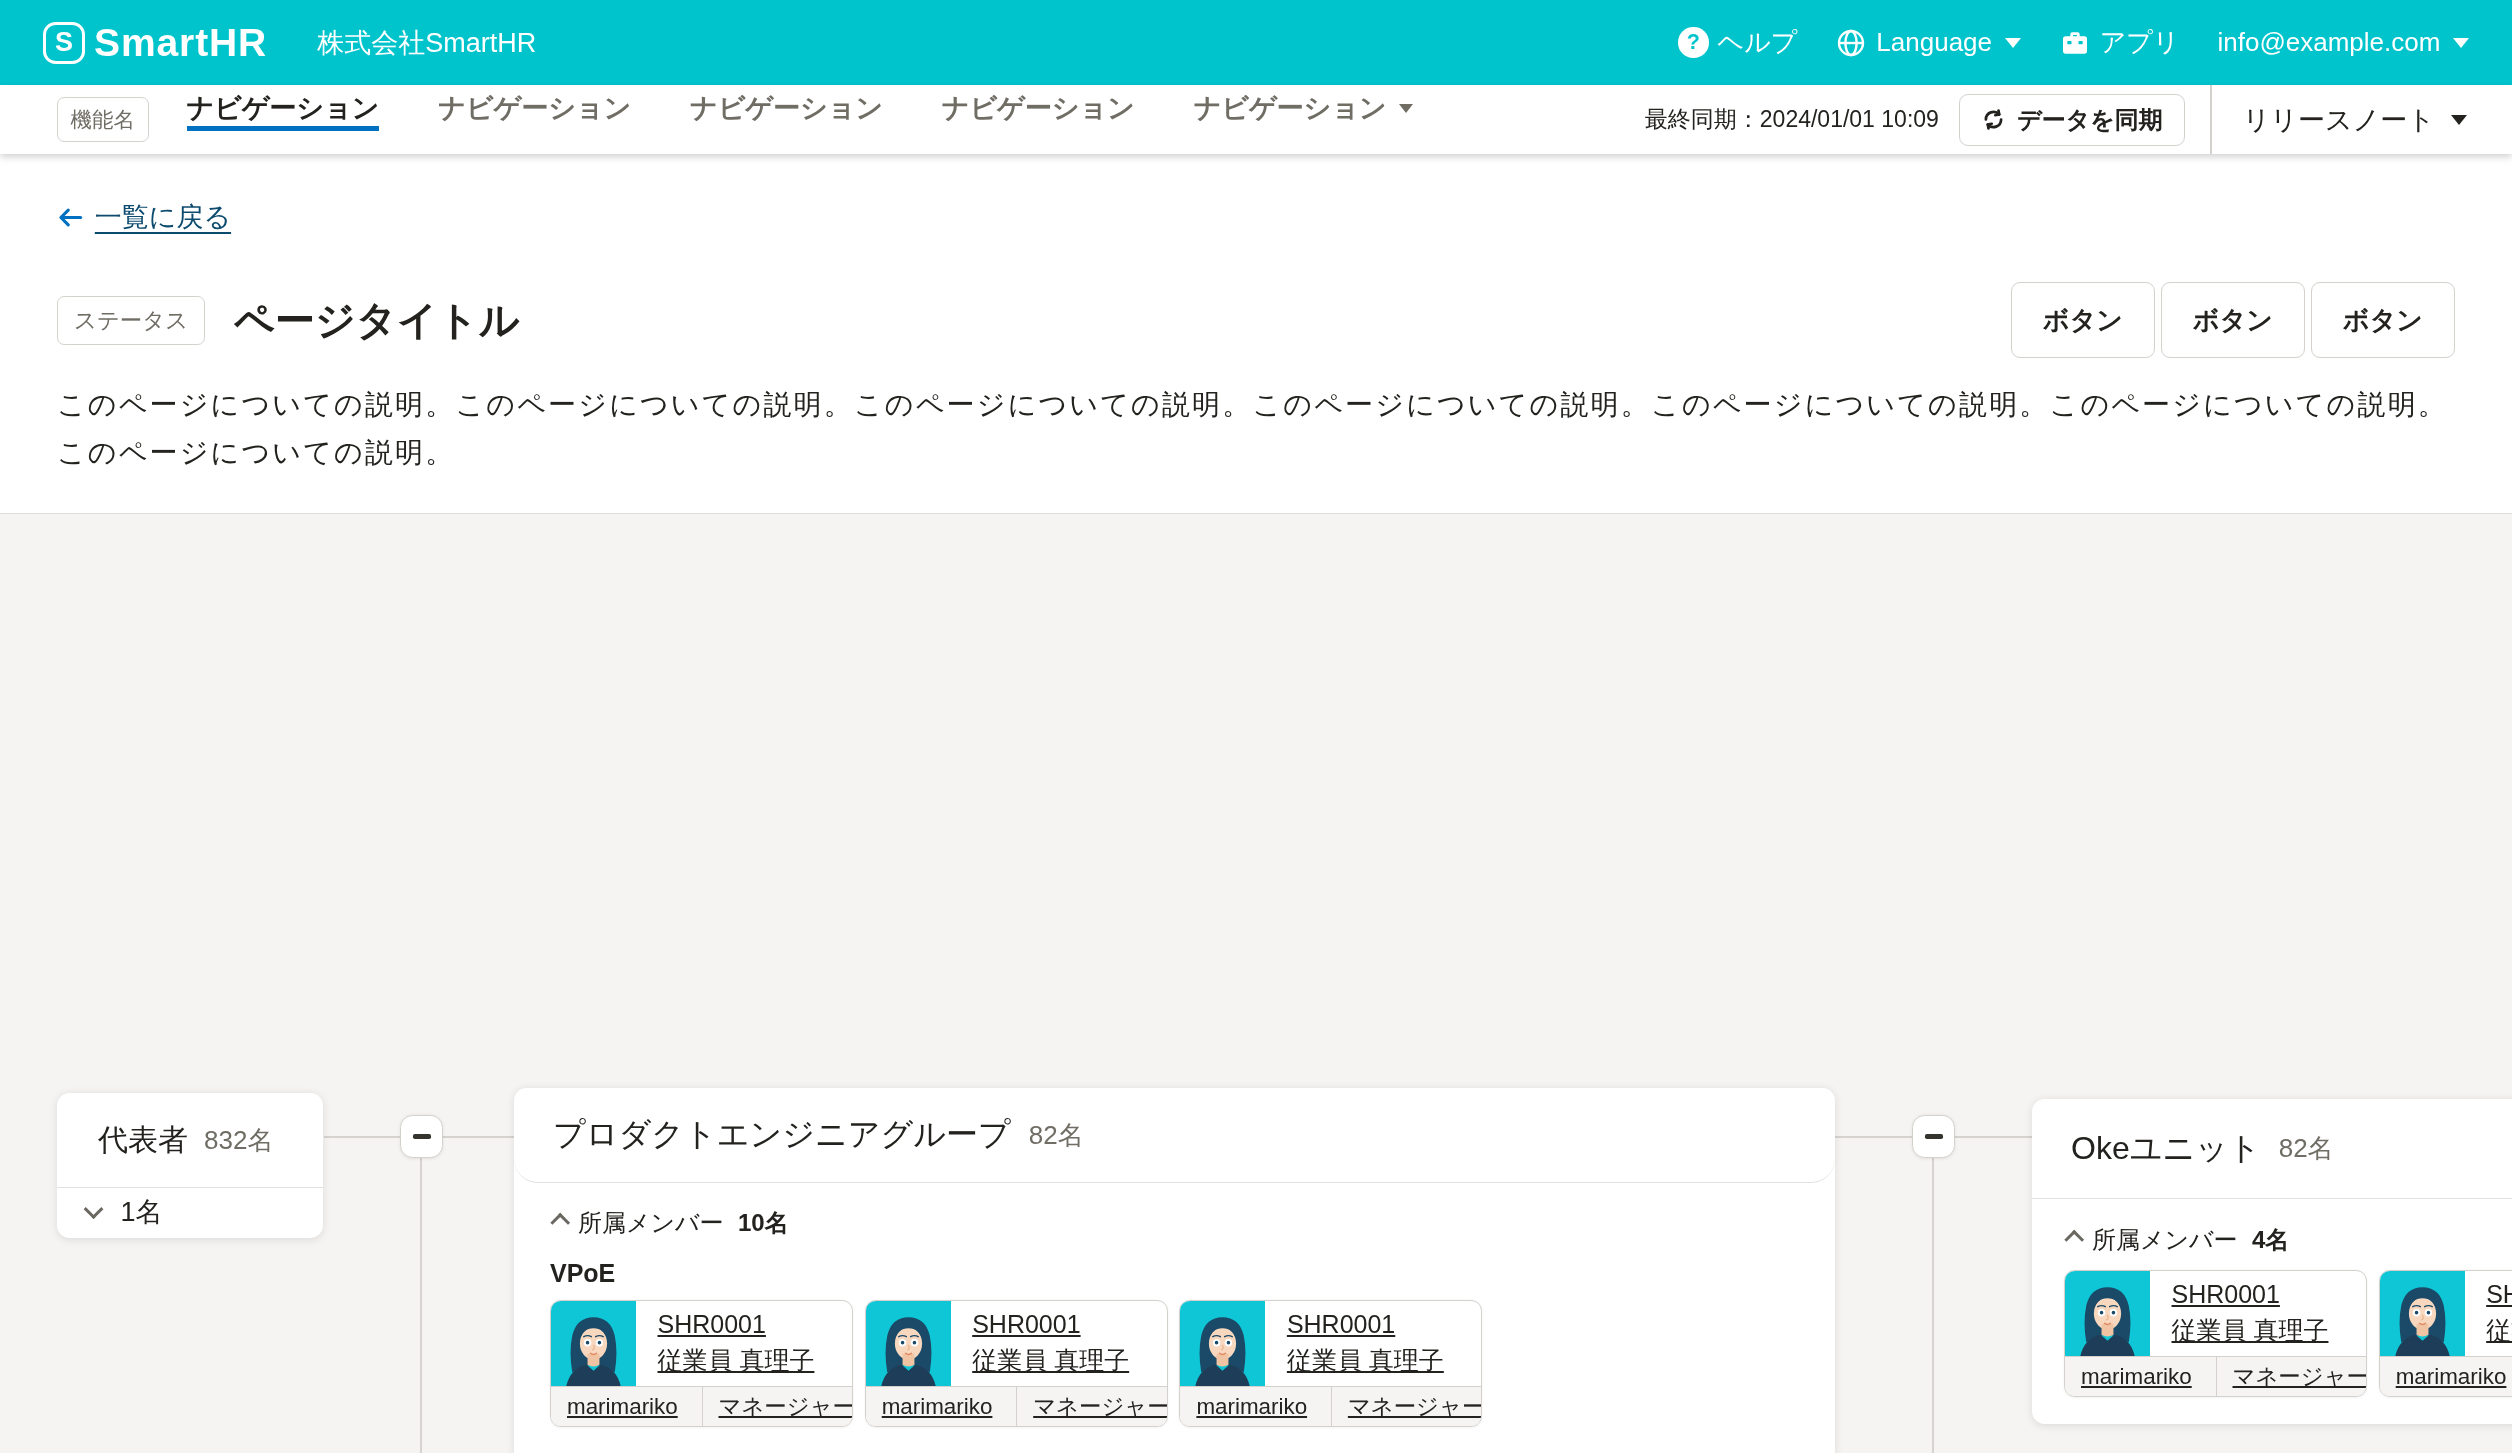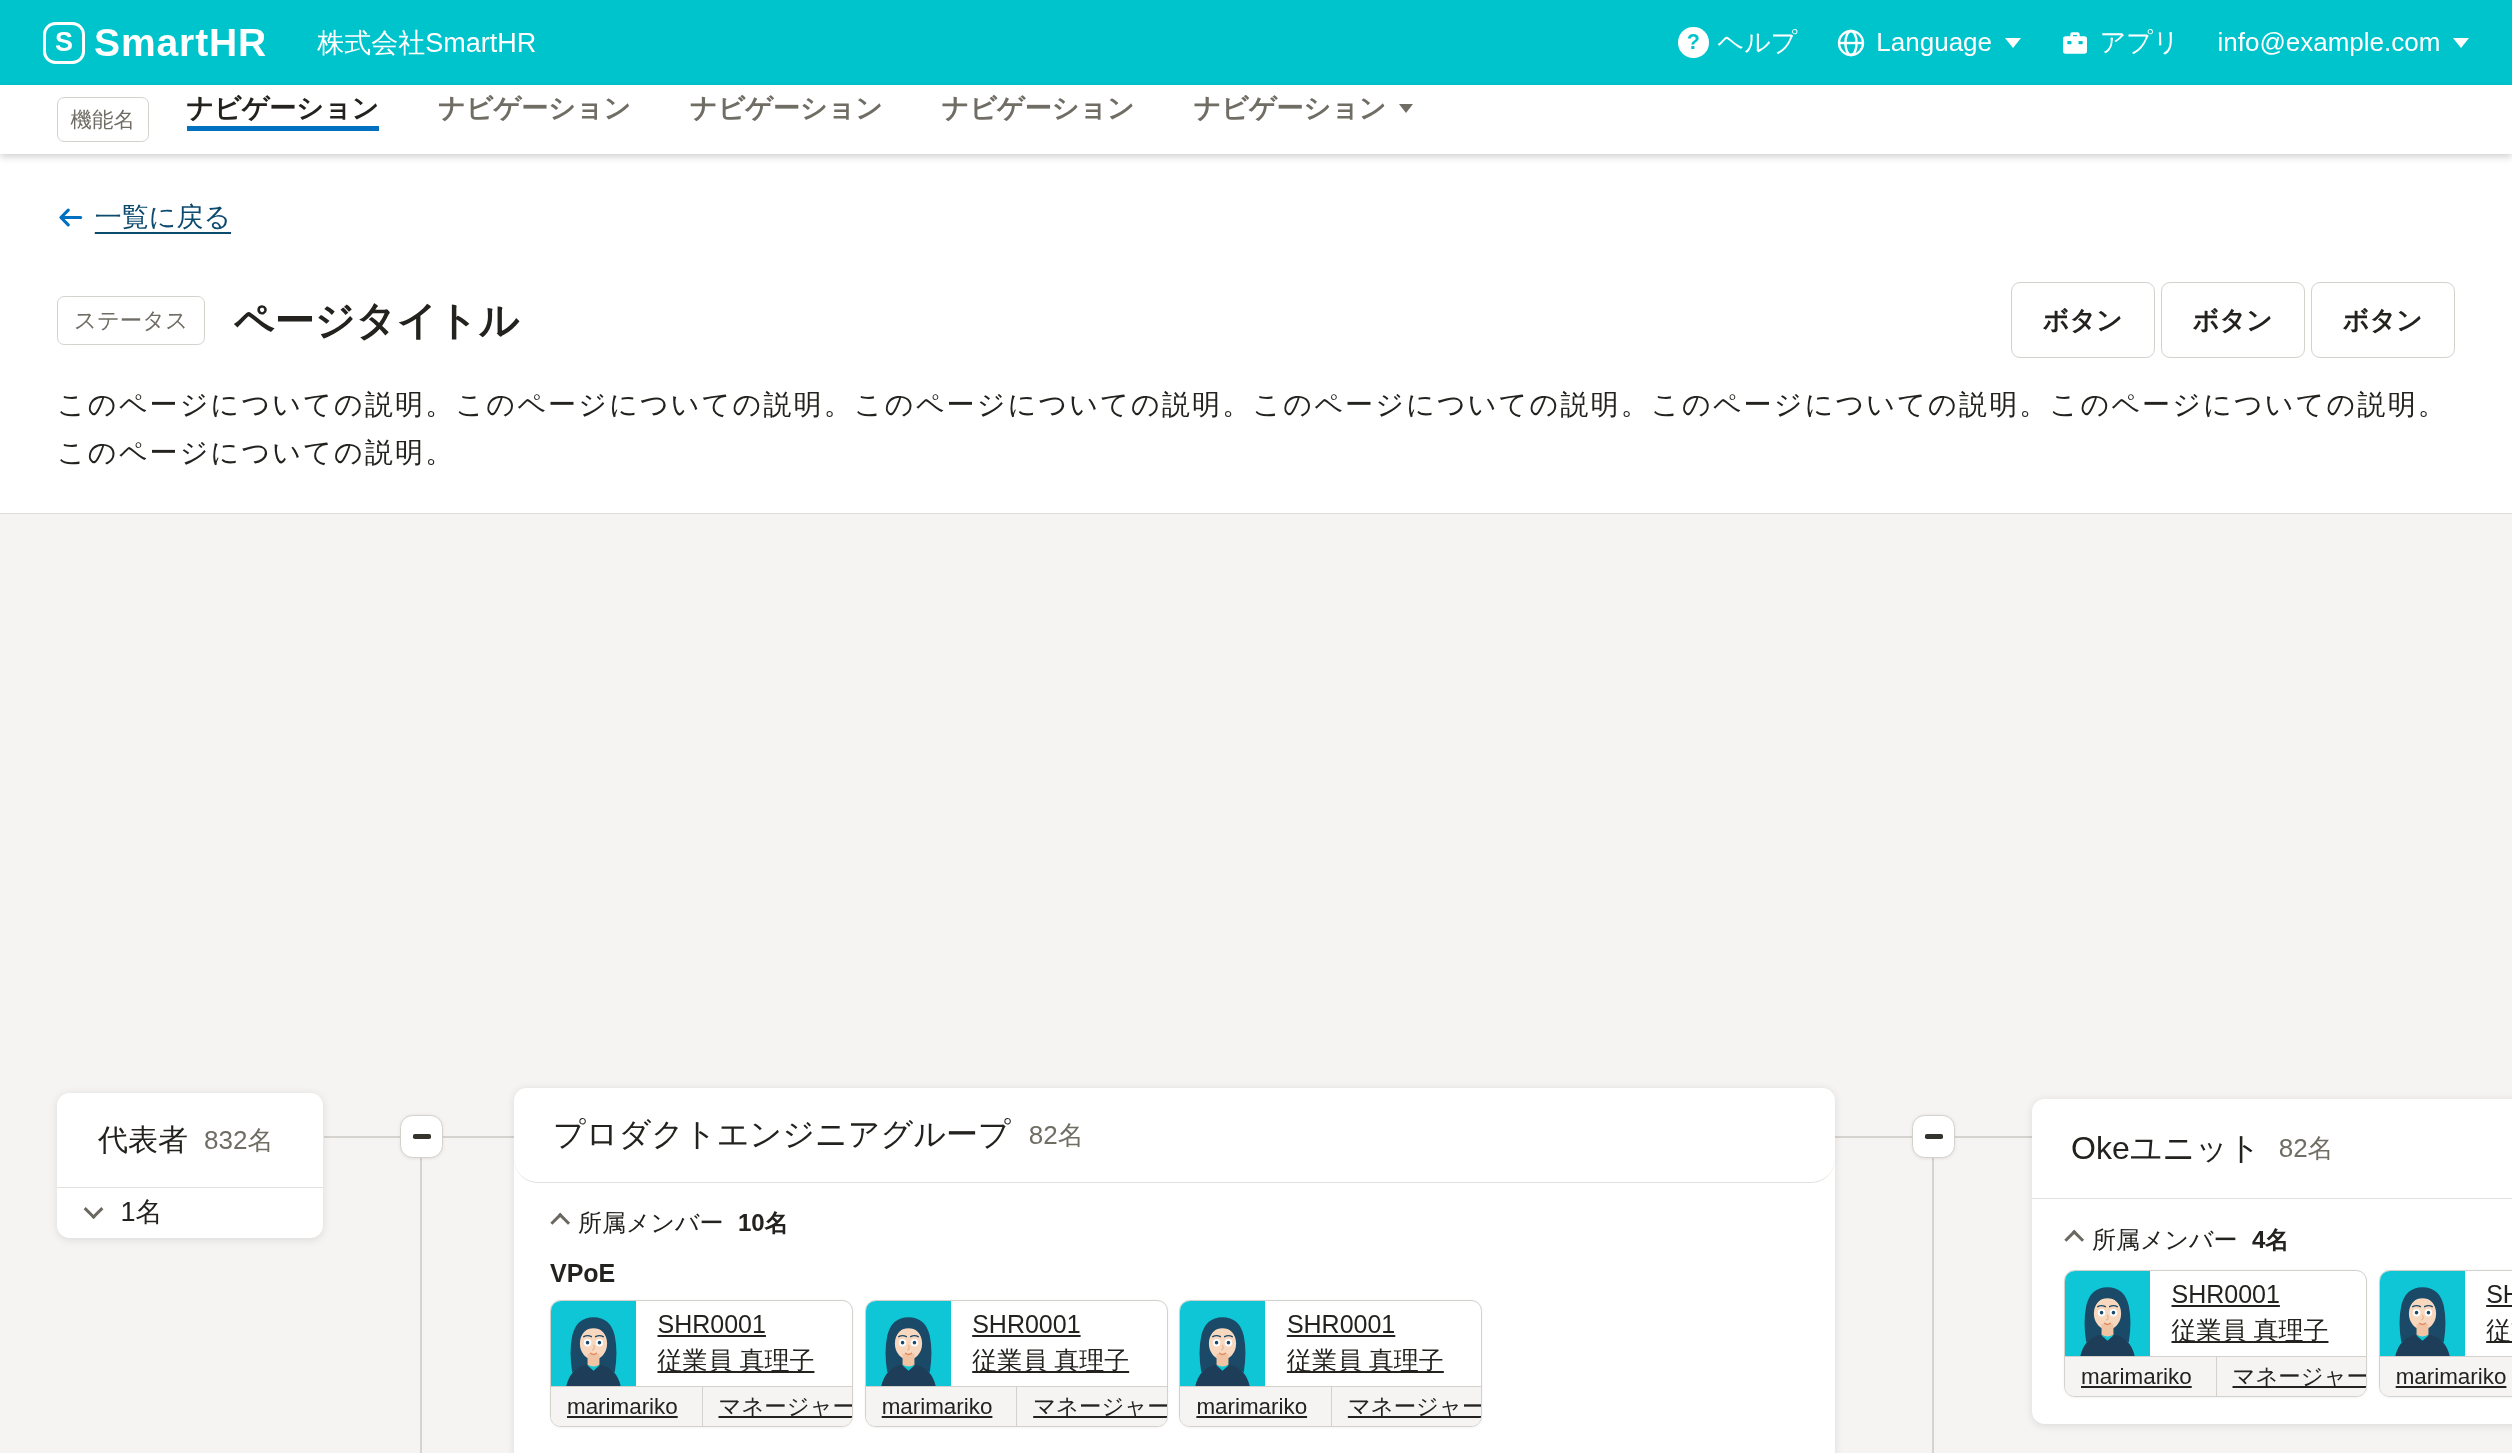--- a/index.html
+++ b/index.html
@@ -166,20 +166,39 @@
 <nav class="nav-bar">
   <span class="feature-badge">機能名</span>
   <div class="nav-tabs">
     <span class="nav-tab active">ナビゲーション</span>
     <span class="nav-tab">ナビゲーション</span>
     <span class="nav-tab">ナビゲーション</span>
     <span class="nav-tab">ナビゲーション</span>
     <span class="nav-tab">
       <span>ナビゲーション</span>
       <span class="caret-down" style="margin-left:12.6px"></span>
+    </span>
+  </div>
+  <div class="nav-right">
+    <span class="last-sync">最終同期：2024/01/01 10:09</span>
+    <button class="sync-button">
+      <svg width="25" height="25" viewBox="0 0 24 24">
+        <g fill="none" stroke="#23221e" stroke-width="2.6" stroke-linecap="round" stroke-linejoin="round">
+          <path d="M19.3 12a7.3 7.3 0 0 1-12.8 4.8"></path>
+          <path d="M4.7 12a7.3 7.3 0 0 1 12.8-4.8"></path>
+          <path d="M16.8 3.4l.7 3.8-3.8.7"></path>
+          <path d="M7.2 20.6l-.7-3.8 3.8-.7"></path>
+        </g>
+      </svg>
+      <span>データを同期</span>
+    </button>
+    <span class="nav-divider"></span>
+    <span class="release-notes">
+      <span>リリースノート</span>
+      <span class="caret-down"></span>
     </span>
   </div>
 </nav>
 
 <section class="page-head">
   <a class="back-link">
     <svg width="27" height="23" viewBox="0 0 24 20">
       <g fill="none" stroke="#0071c1" stroke-width="2.8" stroke-linecap="round" stroke-linejoin="round">
         <path d="M21 10H4"></path>
           <path d="M10 3.5 3.5 10 10 16.5"></path>

